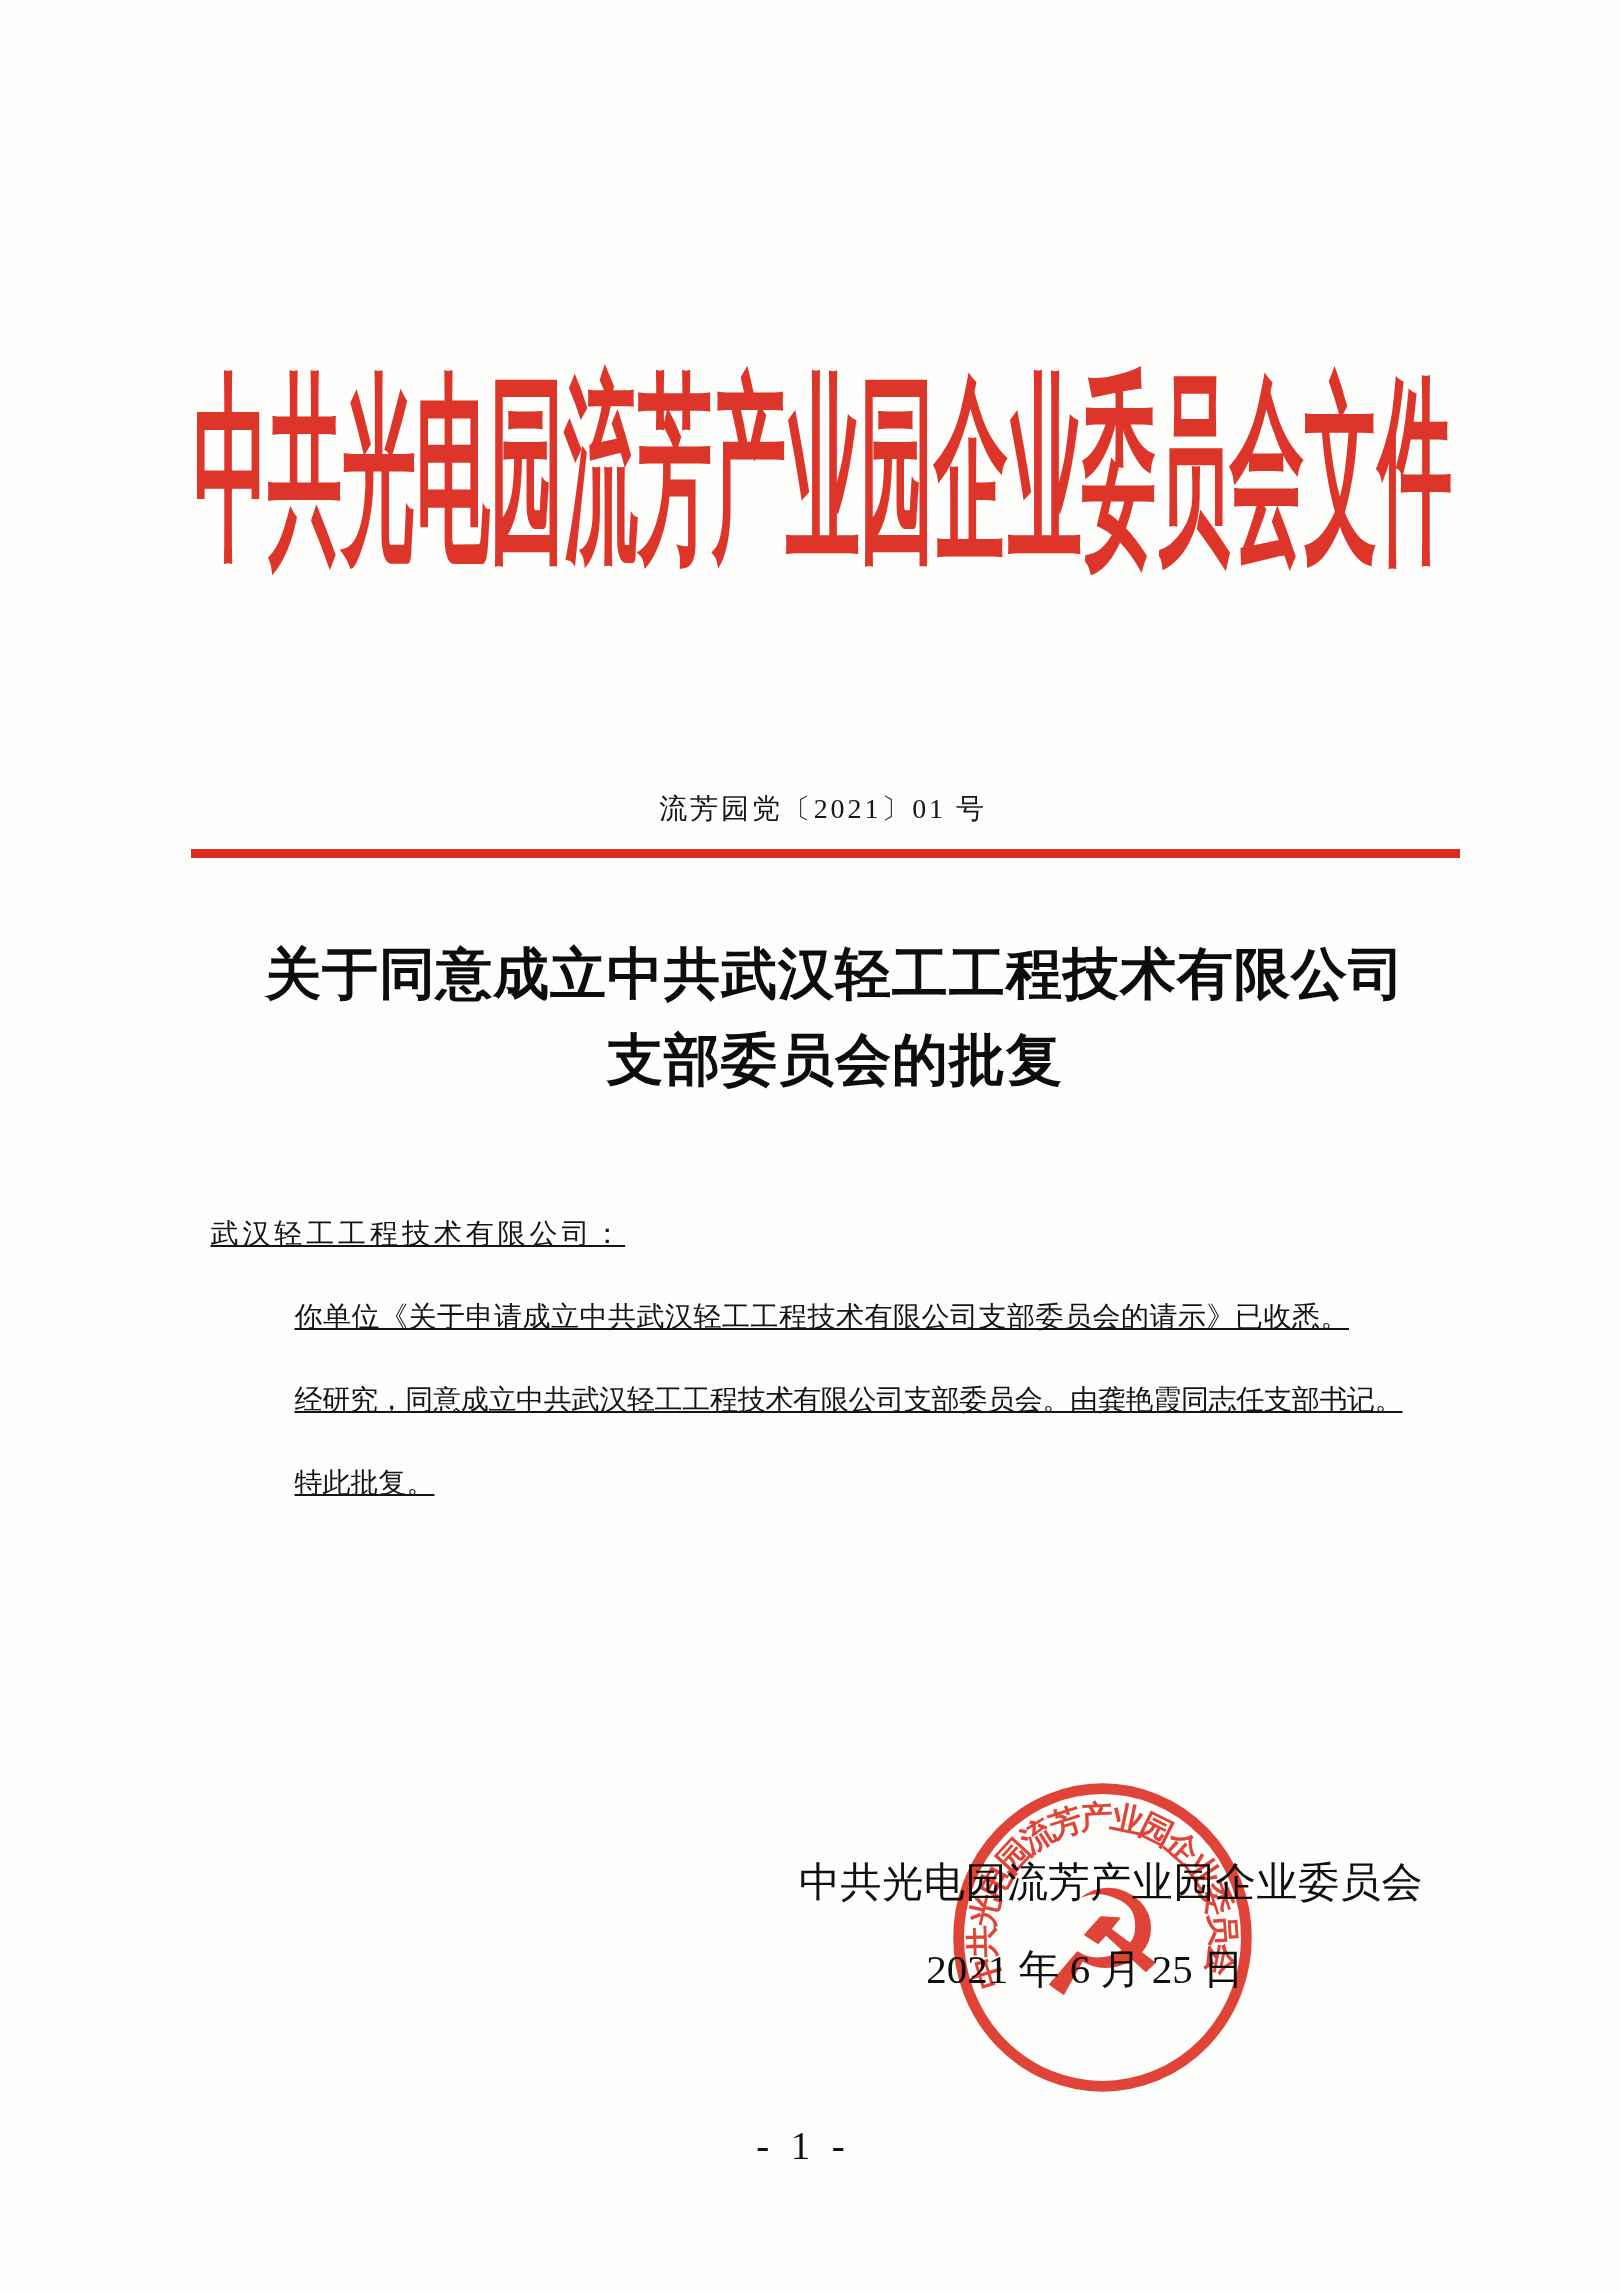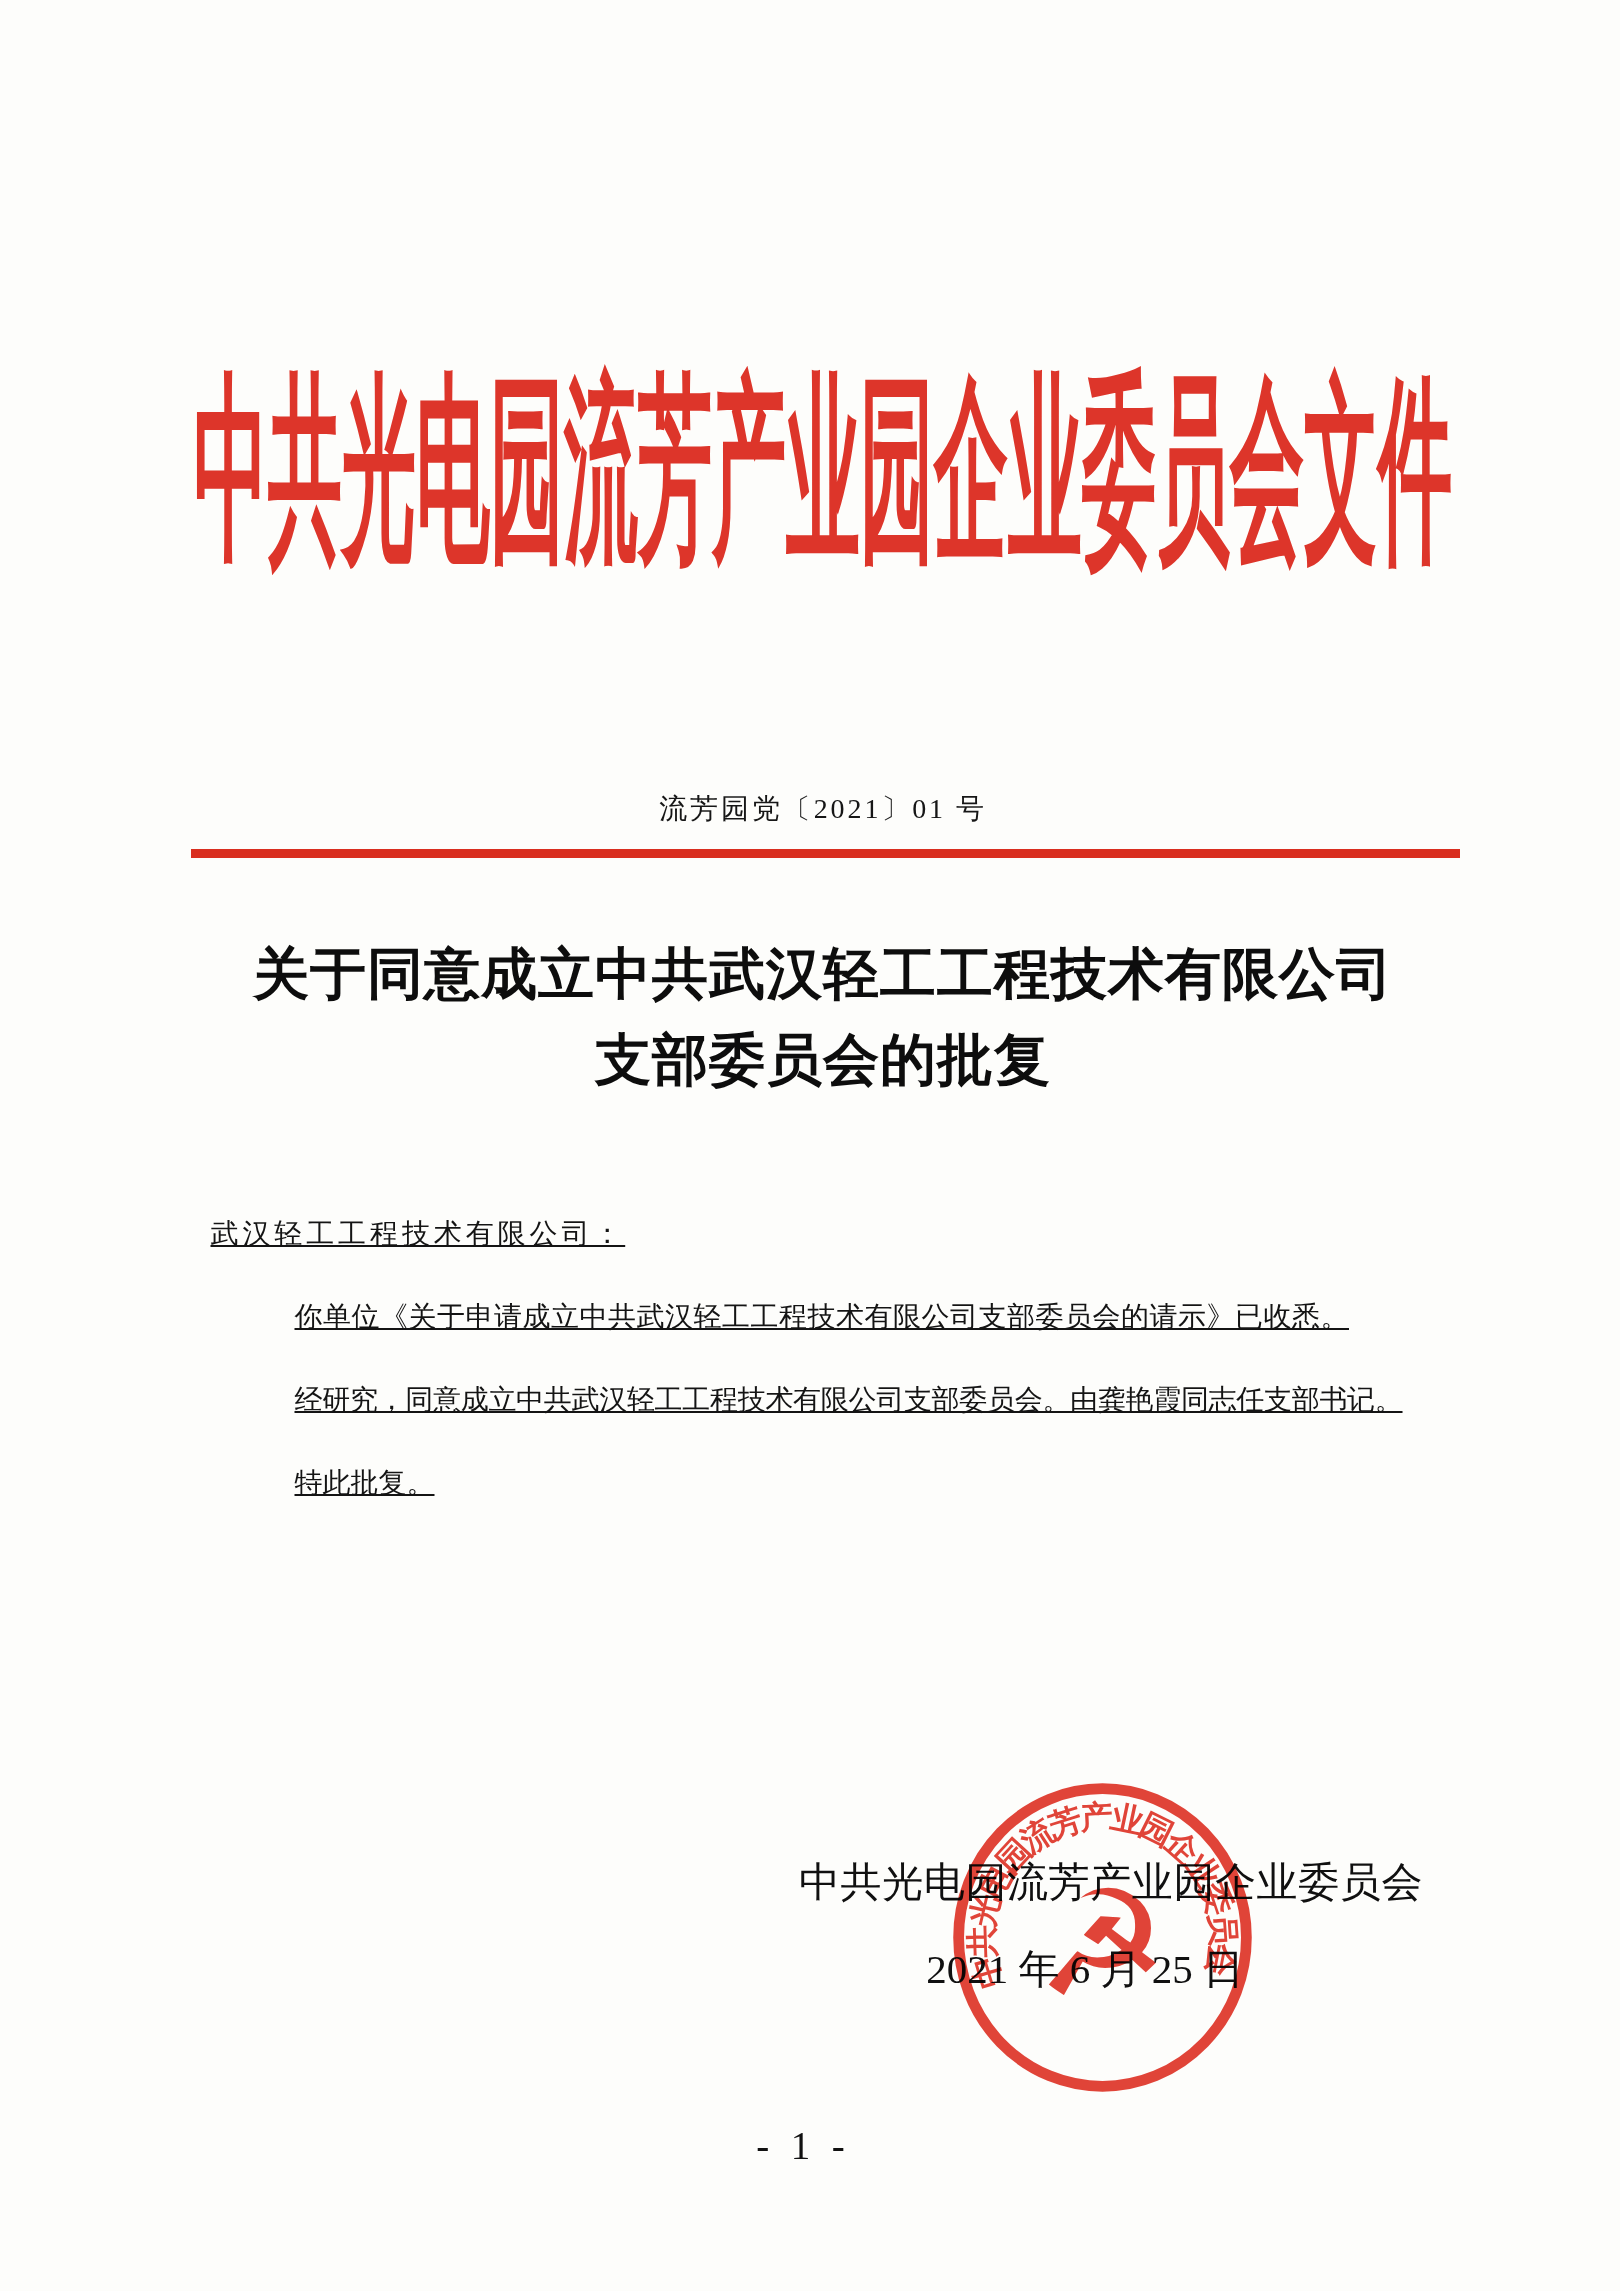--- a/index.html
+++ b/index.html
@@ -39,21 +39,21 @@
     font-size:28px;line-height:49px;
     letter-spacing:2.9px;
     color:#161616;
     white-space:nowrap;
   }
   .redline{
     position:absolute;top:849px;left:4.9px;width:1269px;height:8.8px;
     background:var(--line-red);
   }
   .title{
-    position:absolute;top:931px;left:0;width:100%;
+    position:absolute;top:931px;left:12px;width:100%;
     text-align:center;
     font-family:"Liberation Sans","DejaVu Sans",sans-serif;
     font-weight:900;
     font-size:56px;line-height:86px;
     letter-spacing:1px;
     color:#0d0d0d;
     white-space:nowrap;
   }
   .body{
     position:absolute;top:1192px;left:24.5px;width:1206px;

